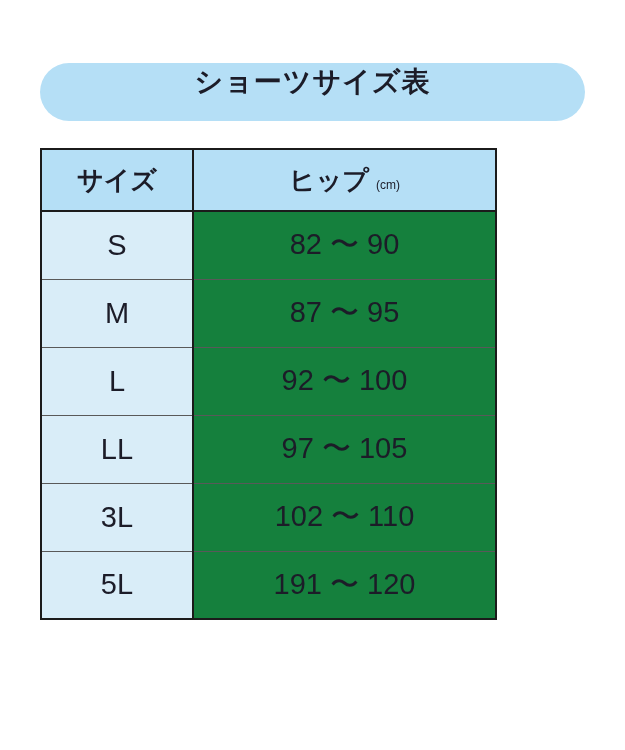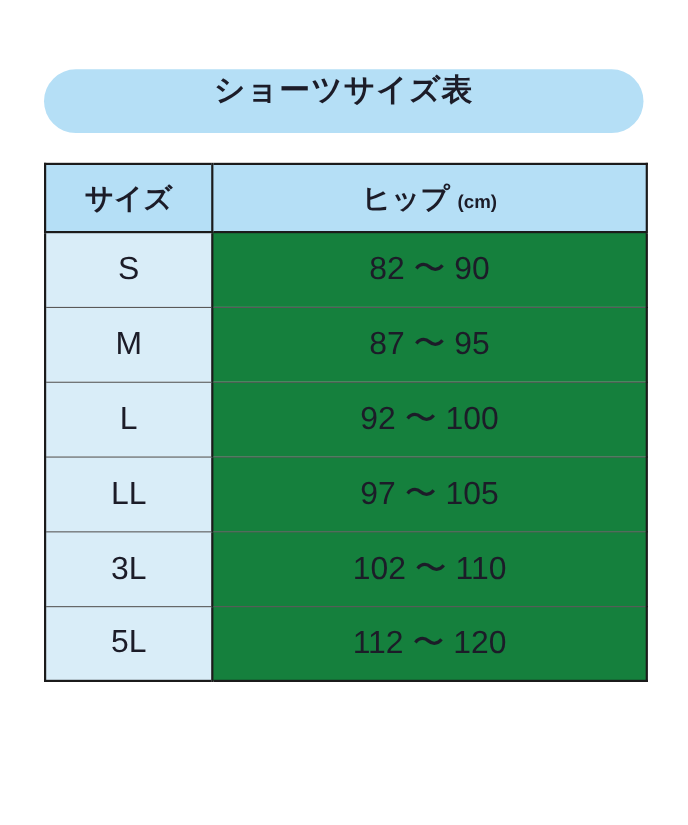--- a/index.html
+++ b/index.html
@@ -24,21 +24,21 @@
     align-items: flex-start;
     justify-content: center;
     font-size: 28px;
     font-weight: bold;
     letter-spacing: 1px;
   }
   .size-table {
     position: absolute;
     left: 40px;
     top: 148px;
-    width: 549px;
+    width: 457px;
     border-collapse: collapse;
     table-layout: fixed;
     border: 2.5px solid #1b1b1b;
   }
   .size-table col.c1 { width: 152px; }
   .size-table thead tr { height: 62px; }
   .size-table tbody tr { height: 68px; }
   .size-table th {
     background: #b5dff6;
     font-size: 26px;
@@ -51,22 +51,22 @@
     font-size: 29px;
     font-weight: normal;
     text-align: center;
     vertical-align: middle;
     background: #15803d;
   }
   .size-table td.col-size { background: #d9edf8; }
   .size-table .col-hip { border-left: 2px solid #1b1b1b; }
   .size-table tbody td { border-top: 1.5px solid #595959; }
   .unit {
-    font-size: 17px;
-    font-weight: bold;
+    font-size: 12px;
+    font-weight: normal;
     margin-left: 7px;
   }
 </style>
 </head>
 <body>
 
 <div class="page">
 
   <div class="banner">
     <span>ショーツサイズ表</span>
@@ -101,18 +101,18 @@
       <tr>
         <td class="col-size">LL</td>
         <td class="col-hip">97 〜 105</td>
       </tr>
       <tr>
         <td class="col-size">3L</td>
         <td class="col-hip">102 〜 110</td>
       </tr>
       <tr>
         <td class="col-size">5L</td>
-        <td class="col-hip">112 〜 120</td>
+        <td class="col-hip">191 〜 120</td>
       </tr>
     </tbody>
   </table>
 
 </div>
 
 </body></html>

